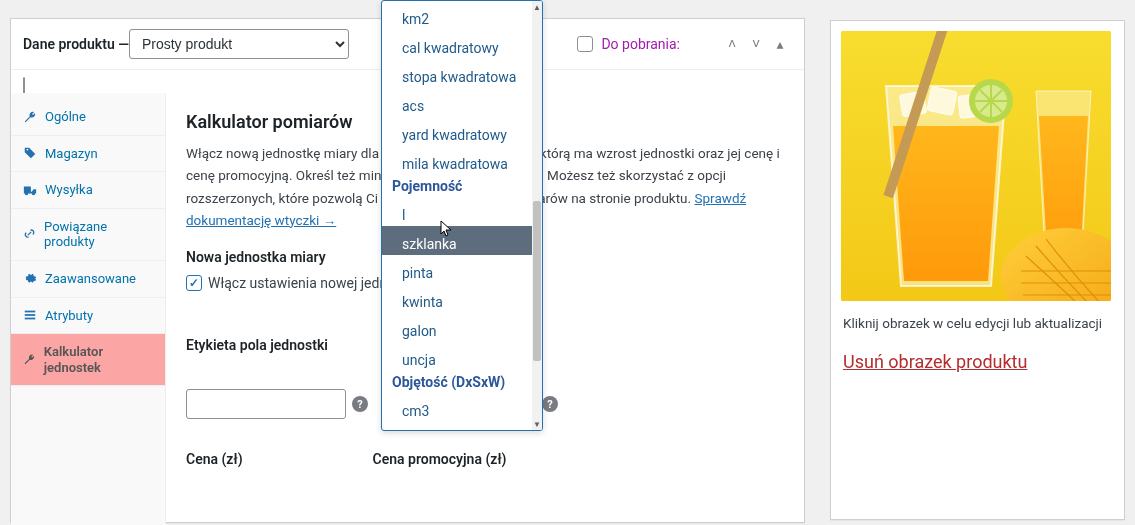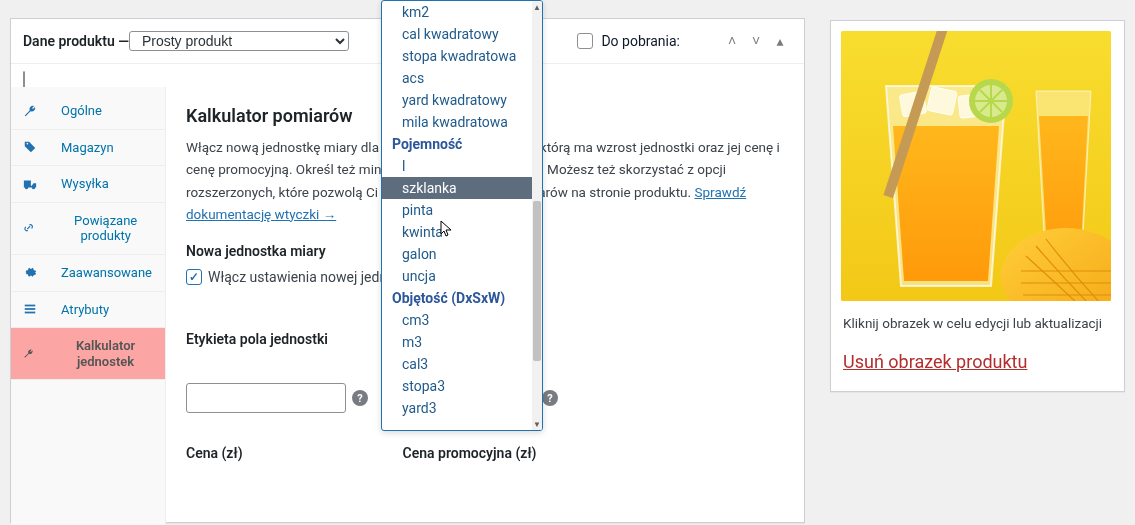--- a/index.html
+++ b/index.html
@@ -30,60 +30,59 @@
     padding: 10px 12px;
     border-bottom: 1px solid #eee;
     position: relative;
   }
   .header-label {
     font-weight: 600;
     font-size: 14px;
     color: #1d2327;
   }
   .type-select {
-    height: 20px;
+    height: 30px;
     border: 1px solid #8c8f94;
     border-radius: 3px;
     padding: 0 28px 0 8px;
     font-size: 14px;
     color: #2c3338;
     background: #fff;
     min-width: 220px;
   }
   .chk {
     width: 16px;
     height: 16px;
     border: 1px solid #8c8f94;
     border-radius: 3px;
     background: #fff;
   }
-  .dl-label { font-size: 14px; color: #0f172a; margin-left: 4px; }
+  .dl-label { font-size: 14px; color: #a21caf; margin-left: 4px; }
   .caret-btn {
     width: 24px; height: 24px; display: inline-flex; align-items: center; justify-content: center;
     color: #787c82; cursor: pointer; font-size: 14px;
   }
   .body-split { display: flex; }
   .sidebar {
     width: 155px;
     background: #f9f9f9;
     border-right: 1px solid #eee;
     padding-top: 6px;
     flex-shrink: 0;
     height: 470px;
   }
   .sidebar .tab {
     display: flex;
     align-items: center;
-    gap: 24px;
+    gap: 8px;
     padding: 10px 12px;
     font-size: 13px;
     color: #0073aa;
     cursor: pointer;
     border-bottom: 1px solid #eee;
-    text-align: center;
   }
   .sidebar .tab .ic {
     width: 14px; height: 14px; display: inline-block;
   }
   .sidebar .tab.active {
     background: #fca5a5;
     color: #555;
     font-weight: 600;
     position: relative;
   }
@@ -180,21 +179,21 @@
     bottom: 0;
     overflow: hidden;
   }
   .dd .grp {
     padding: 3px 10px;
     font-weight: 700;
     color: #2c579a;
     font-size: 14px;
   }
   .dd .opt {
-    padding: 3px 10px 3px 20px;
+    padding: 10px 10px 3px 20px;
     color: #1f5a8a;
     cursor: pointer;
     font-size: 14px;
     white-space: nowrap;
   }
   .dd .opt.hl {
     background: #5d6d7e;
     color: #fff;
   }
   .dd-scroll {
@@ -225,21 +224,21 @@
   
   .side-box {
     position: absolute;
     left: 830px;
     top: 20px;
     width: 295px;
     background: #fff;
     border: 1px solid #ccd0d4;
     box-shadow: 0 1px 1px rgba(0,0,0,0.04);
     padding: 10px;
-    height: 372px;
+    height: 500px;
   }
   .thumb-wrap {
     width: 270px; height: 270px;
     position: relative;
     overflow: hidden;
     border-radius: 2px;
     background: linear-gradient(180deg, #f6d92a 0%, #f7c216 100%);
   }
   .thumb-wrap svg { width: 100%; height: 100%; display: block; }
   .side-box .hint {
@@ -366,21 +365,21 @@
           <div class="sel2">
             <span>szklanka</span>
             <span class="chev">▾</span>
           </div>
           <span class="help">?</span>
         </div>
       </div>
 
       <div class="price-row">
         <span class="plabel">Cena (zł)</span>
-        <span class="plabel" style="margin-left:100px;">Cena promocyjna (zł)</span>
+        <span class="plabel" style="margin-left:70px;">Cena promocyjna (zł)</span>
       </div>
     </div>
   </div>
 </div>
 
 <div class="dd">
   <div class="dd-inner" id="dd-inner">
       <div class="opt">km2</div>
       <div class="opt">cal kwadratowy</div>
       <div class="opt">stopa kwadratowa</div>

